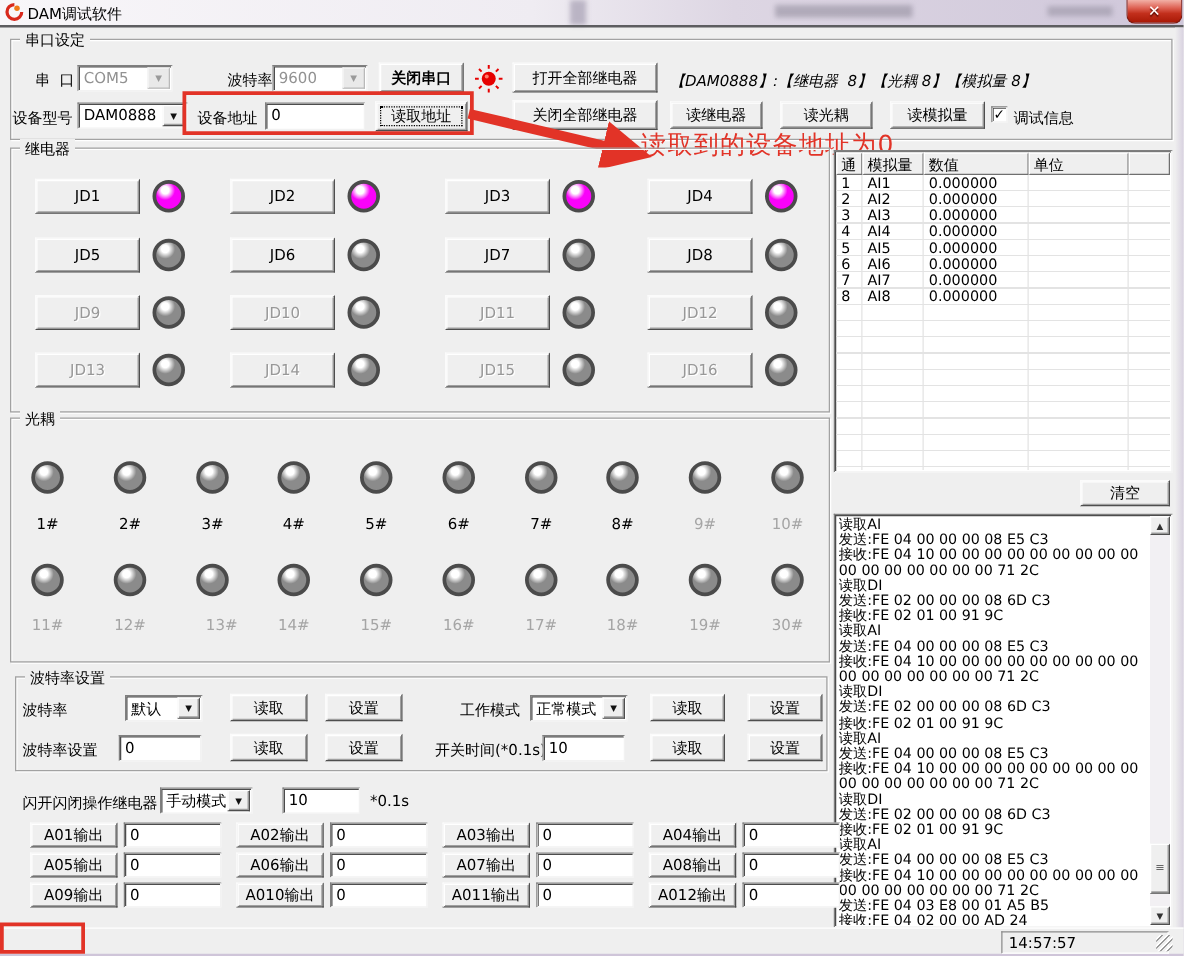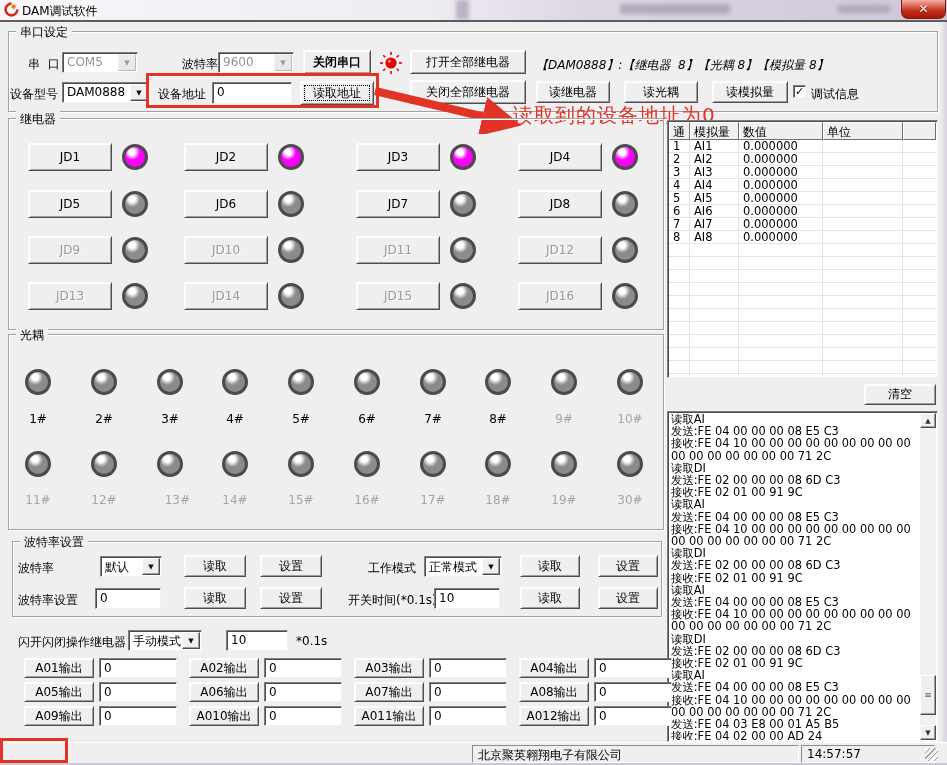--- a/index.html
+++ b/index.html
@@ -408,17 +408,16 @@
 <div class="abs btn" style="left:24px;top:706px;width:70px;height:20px;">A09输出</div>
 <div class="abs fieldbox" style="left:99px;top:706px;width:78px;height:20px;">0</div>
 <div class="abs btn" style="left:189px;top:706px;width:70px;height:20px;">A010输出</div>
 <div class="abs fieldbox" style="left:264px;top:706px;width:78px;height:20px;">0</div>
 <div class="abs btn" style="left:354px;top:706px;width:70px;height:20px;">A011输出</div>
 <div class="abs fieldbox" style="left:429px;top:706px;width:78px;height:20px;">0</div>
 <div class="abs btn" style="left:519px;top:706px;width:70px;height:20px;">A012输出</div>
 <div class="abs fieldbox" style="left:594px;top:706px;width:78px;height:20px;">0</div>
 
 <div class="abs statusbar">
-  <div class="sseg" style="left:472px;width:327px;">北京聚英翱翔电子有限公司</div>
   <div class="sseg" style="left:801px;width:134px;">14:57:57</div>
   <div class="grip"></div>
 </div>
 <div class="abs ann-rect" style="left:0;top:738px;width:68px;height:25px;"></div>
 
 </body></html>

